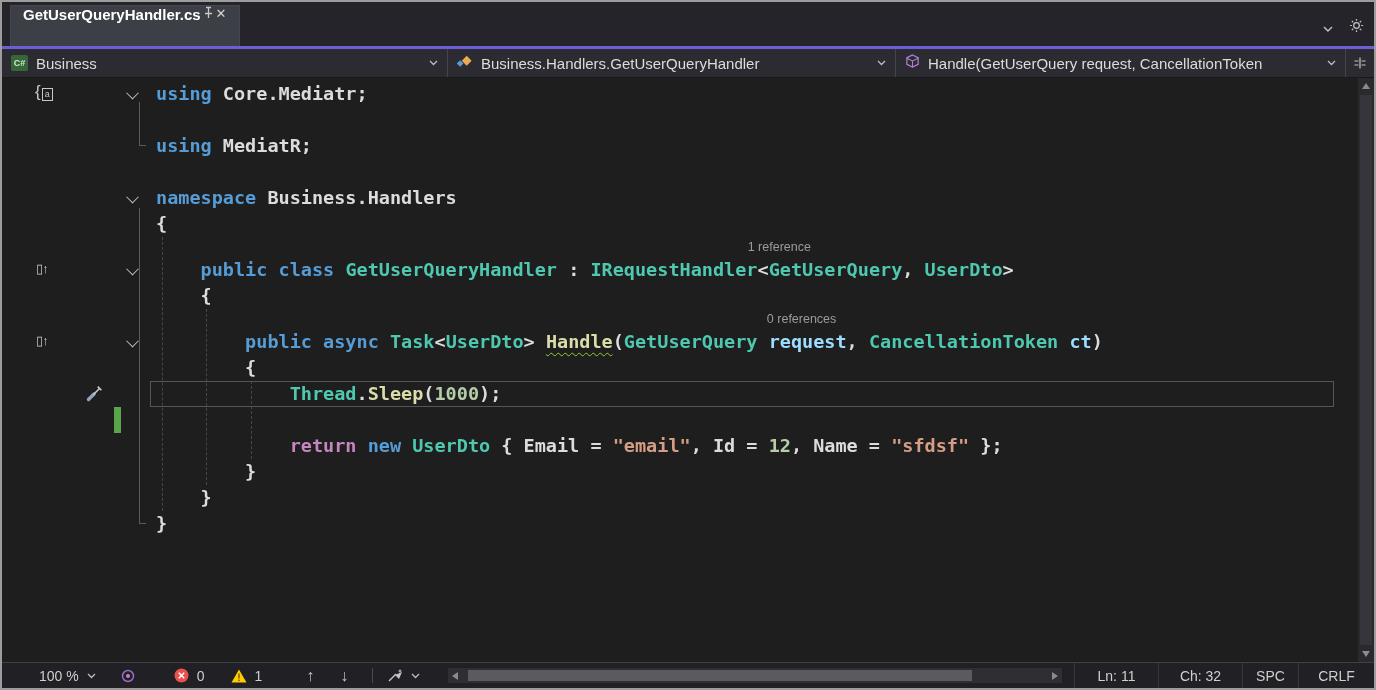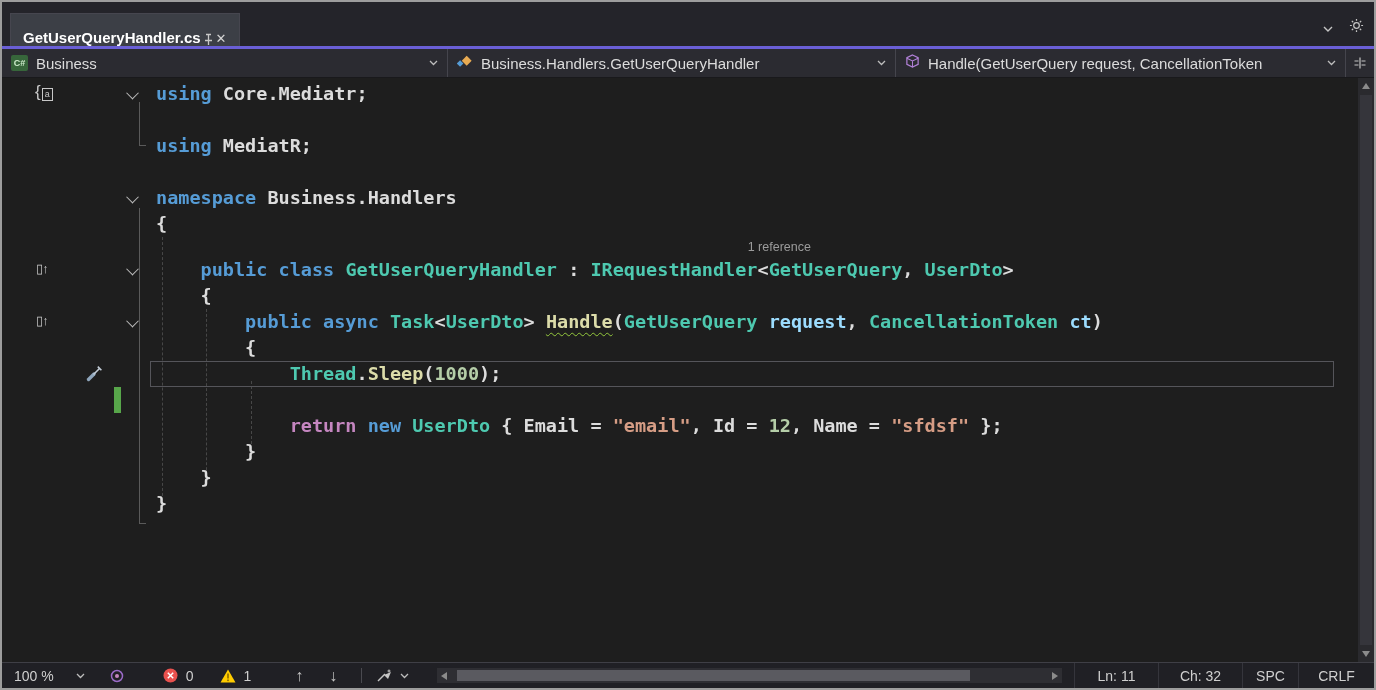--- a/index.html
+++ b/index.html
@@ -1,22 +1,22 @@
 <!DOCTYPE html>
 <html style="--c-accent: #6A5FD6; --c-kw: #569CD6; --c-ct: #C586C0; --c-ty: #4EC9B0; --c-me: #DCDCAA; --c-pa: #9CDCFE; --c-st: #D69D85; --c-nu: #B5CEA8; --c-pl: #DCDCDC; --c-cl: #9B9B9B; --c-squiggle: #94C83D; --c-error: #E9514E; --c-warning: #FFCC00; --c-changebar: #57A64A;"><head>
 <meta charset="utf-8">
 <style>
   html,body{margin:0;padding:0;background:#1E1E1E;}
   .window{width:1376px;height:690px;box-sizing:border-box;border:2px solid #9D9D9D;background:#1E1E1E;
     display:flex;flex-direction:column;overflow:hidden;font-family:"Liberation Sans",sans-serif;}
 
   
   .tabstrip{flex:0 0 44px;background:#24242A;display:flex;align-items:flex-end;position:relative;}
-  .tab{margin-left:8px;height:33px;background:#3C3F46;border:1px solid #46464F;border-bottom:none;
-       display:flex;align-items:flex-end;padding:0 12px;gap:2px;box-sizing:border-box;}
+  .tab{margin-left:8px;height:41px;background:#3C3F46;border:1px solid #46464F;border-bottom:none;
+       display:flex;align-items:flex-start;padding:0 12px;gap:2px;box-sizing:border-box;}
   .tab-title{color:#FFFFFF;font-weight:bold;font-size:15px;}
   .tab-pin,.tab-close{color:#D4D4D4;font-size:13px;display:flex;align-items:center;cursor:default;}
   .tabstrip-right{position:absolute;right:10px;bottom:9px;display:flex;gap:16px;align-items:center;}
 
   .accent{flex:0 0 3px;background:var(--c-accent,#6A5FD6);}
 
   
   .navbar{flex:0 0 28px;background:#2B2B31;border-bottom:1px solid #19191C;display:flex;align-items:stretch;}
   .combo{display:flex;align-items:center;gap:8px;padding:0 9px;border-right:1px solid #45454D;
          color:#DCDCDC;font-size:15px;box-sizing:border-box;}
@@ -59,21 +59,21 @@
   .vtop{top:0}.vbottom{bottom:0}
   .tri{width:0;height:0;}
   .tri-up{border-left:4.5px solid transparent;border-right:4.5px solid transparent;border-bottom:6px solid #8B8B8B;}
   .tri-down{border-left:4.5px solid transparent;border-right:4.5px solid transparent;border-top:6px solid #8B8B8B;}
   .tri-left{border-top:4.5px solid transparent;border-bottom:4.5px solid transparent;border-right:6px solid #8B8B8B;}
   .tri-right{border-top:4.5px solid transparent;border-bottom:4.5px solid transparent;border-left:6px solid #8B8B8B;}
 
   
   .statusbar{flex:0 0 25px;background:#202025;border-top:1px solid #3F3F46;display:flex;align-items:center;
              color:#CFCFCF;font-size:14px;}
-  .zoom{display:flex;align-items:center;gap:22px;padding:0 12px;}
+  .zoom{display:flex;align-items:center;gap:8px;padding:0 12px;margin-left:25px;}
   .sicon{margin-left:12px;display:flex;}
   .stat-grp{display:flex;align-items:center;gap:8px;}
   .grp-err{margin-left:38px}.grp-warn{margin-left:26px}
   .snav{color:#C5C5C5;font-size:16px;}
   .snav.up{margin-left:44px}.snav.down{margin-left:26px}
   .vdiv{width:1px;height:15px;background:#4A4A50;margin-left:24px;}
   .cleanup{display:flex;align-items:center;gap:7px;margin-left:14px;}
   .hscroll{flex:1;height:15px;margin:0 12px 0 28px;display:flex;align-items:center;}
   .harrow{width:14px;height:15px;display:flex;align-items:center;justify-content:center;background:#2E2E33;}
   .htrack{flex:1;height:15px;position:relative;background:#2E2E33;}
@@ -209,20 +209,24 @@
           <div class="gutter">
             <span class="chev"></span>
             <span class="inh">▯↑</span>
           </div>
           <div class="code"><span class="tk-pl">    </span><span class="tk-kw">public</span><span class="tk-pl"> </span><span class="tk-kw">class</span><span class="tk-pl"> </span><span class="tk-ty">GetUserQueryHandler</span><span class="tk-pl"> : </span><span class="tk-ty">IRequestHandler</span><span class="tk-pl">&lt;</span><span class="tk-ty">GetUserQuery</span><span class="tk-pl">, </span><span class="tk-ty">UserDto</span><span class="tk-pl">&gt;</span></div>
         </div>
         <div class="line">
           <div class="gutter"></div>
           <div class="code"><span class="tk-pl">    {</span></div>
         </div>
+        <div class="line codelens">
+          <div class="gutter"></div>
+          <div class="code" style="padding-left: 89.2px;">0 references</div>
+        </div>
         <div class="line">
           <div class="gutter">
             <span class="chev"></span>
             <span class="inh">▯↑</span>
           </div>
           <div class="code"><span class="tk-pl">        </span><span class="tk-kw">public</span><span class="tk-pl"> </span><span class="tk-kw">async</span><span class="tk-pl"> </span><span class="tk-ty">Task</span><span class="tk-pl">&lt;</span><span class="tk-ty">UserDto</span><span class="tk-pl">&gt; </span><span class="tk-me tk-sq">Handle</span><span class="tk-pl">(</span><span class="tk-ty">GetUserQuery</span><span class="tk-pl"> </span><span class="tk-pa">request</span><span class="tk-pl">, </span><span class="tk-ty">CancellationToken</span><span class="tk-pl"> </span><span class="tk-pa">ct</span><span class="tk-pl">)</span></div>
         </div>
         <div class="line">
           <div class="gutter"></div>
           <div class="code"><span class="tk-pl">        {</span></div>

